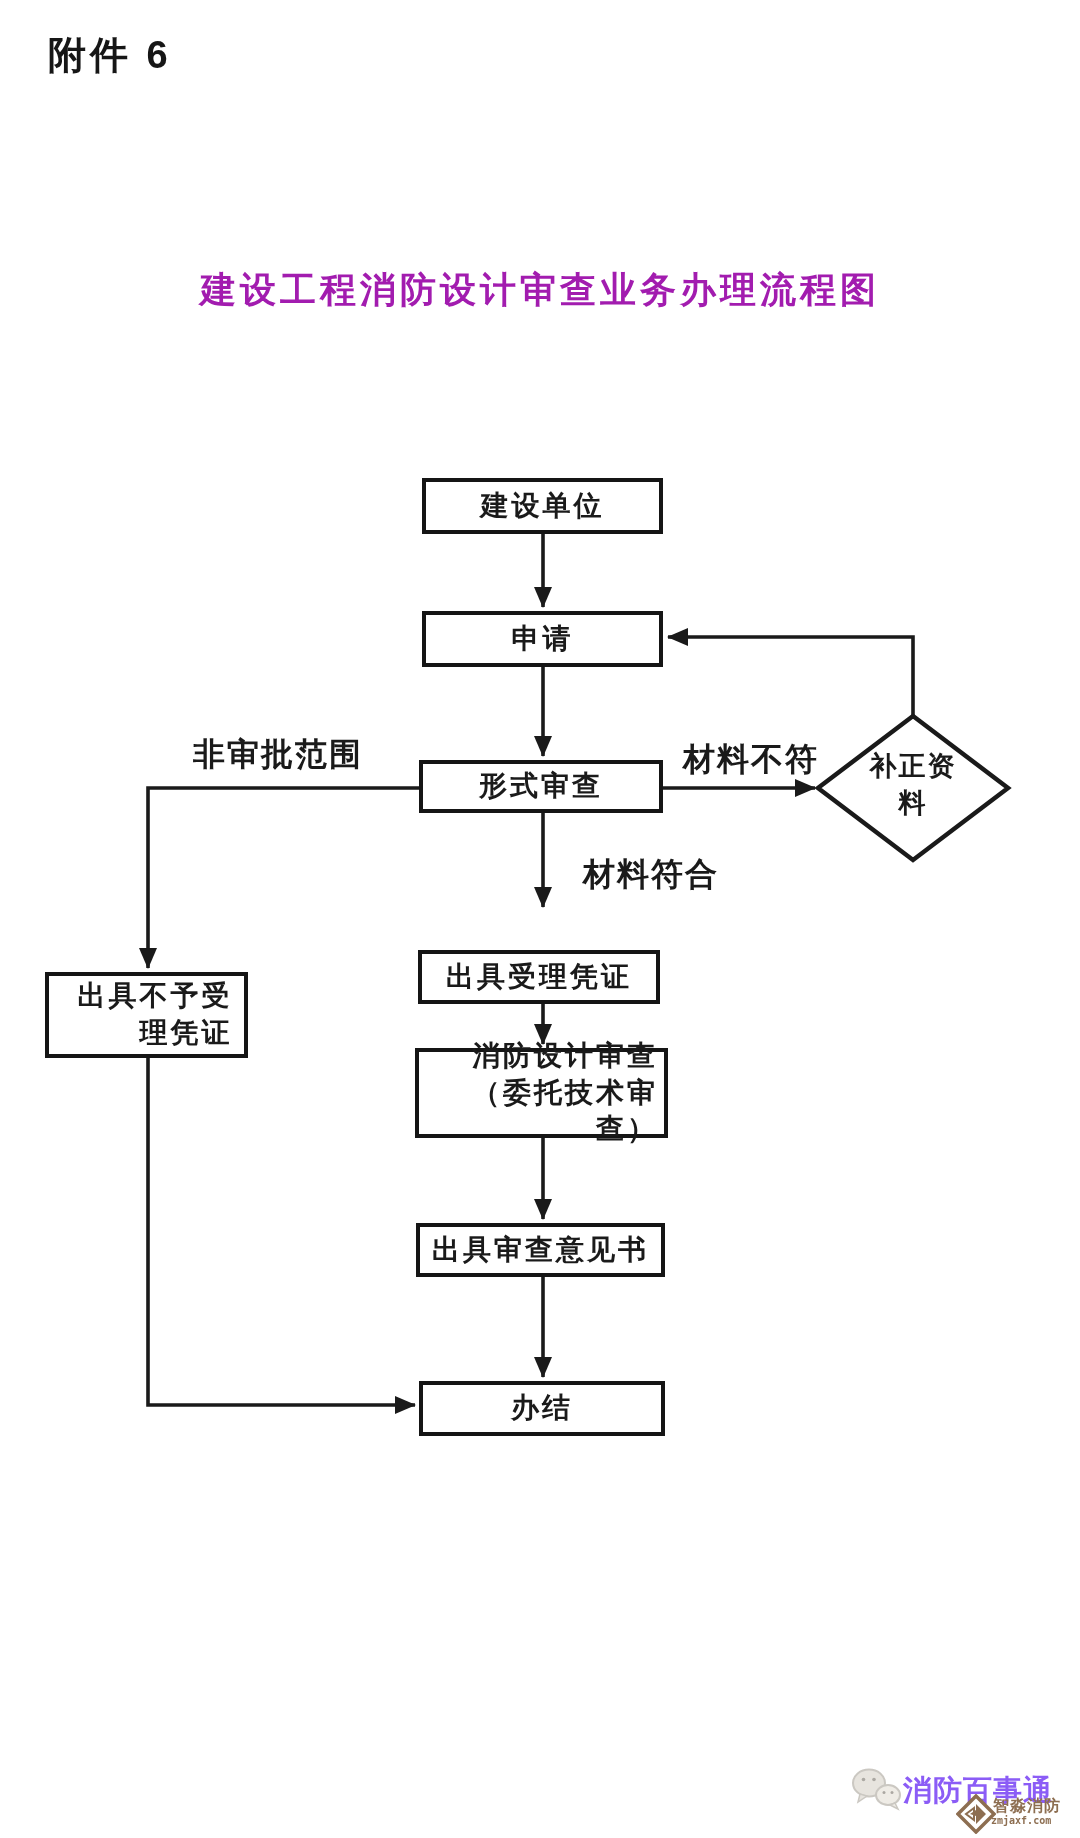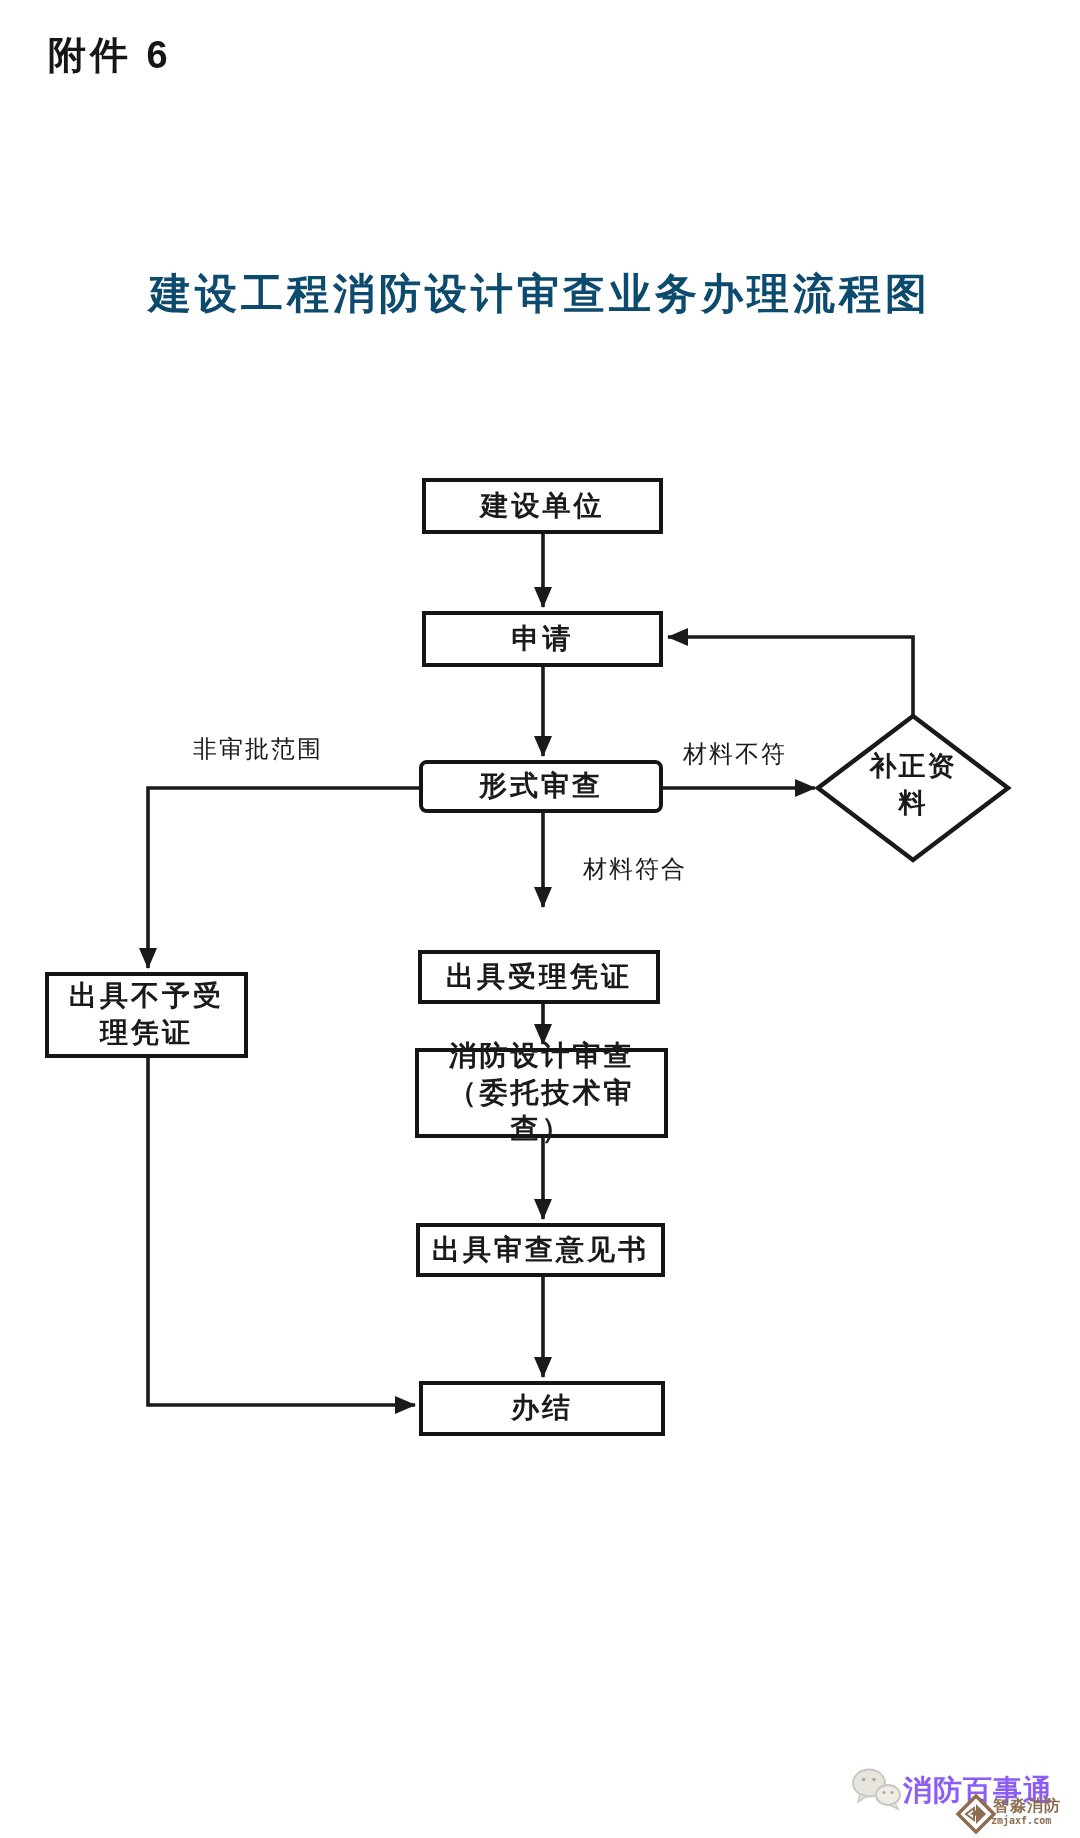--- a/index.html
+++ b/index.html
@@ -13,42 +13,42 @@
   }
   .attach{
     position:absolute;left:48px;top:30px;
     font-family:"Liberation Sans","DejaVu Sans",sans-serif;
     font-size:38px;font-weight:600;letter-spacing:4px;color:#161616;
   }
   .title{
     position:absolute;left:0;top:266px;width:1080px;
     text-align:center;
     font-family:"Liberation Sans","DejaVu Sans",sans-serif;
-    font-size:42px;font-weight:700;letter-spacing:4px;color:#0c4a6e;
+    font-size:36px;font-weight:700;letter-spacing:4px;color:#a21caf;
   }
   svg.wires{position:absolute;left:0;top:0;}
   .node{
     position:absolute;
     box-sizing:border-box;
     border:4px solid #151515;
     background:#ffffff;
     display:flex;align-items:center;justify-content:center;
     text-align:center;
     font-size:28px;font-weight:700;letter-spacing:3px;
     line-height:1.32;
   }
-  .node .inner{display:block;}
+  .node .inner{display:block;text-align:right;}
   .diamond-label{
     position:absolute;left:869px;top:748px;width:88px;
     text-align:center;font-size:27px;font-weight:700;letter-spacing:2px;
     line-height:1.38;
   }
   .edge-label{
     position:absolute;
-    font-size:24px;font-weight:400;letter-spacing:2px;
+    font-size:32px;font-weight:700;letter-spacing:2px;
     white-space:nowrap;
   }
   .lbl-scope{left:193px;top:733px;}
   .lbl-mismatch{left:683px;top:738px;}
   .lbl-conform{left:583px;top:853px;}
   
   .wm-brand{
     position:absolute;left:903px;top:1771px;
     font-family:"Liberation Sans","DejaVu Sans",sans-serif;
     font-size:29px;font-weight:600;letter-spacing:1px;
@@ -98,21 +98,21 @@
   </svg>
 
   <div class="node" style="left:422px;top:478px;width:241px;height:56px;">
     <span class="inner">建设单位</span>
   </div>
 
   <div class="node" style="left:422px;top:611px;width:241px;height:56px;">
     <span class="inner">申请</span>
   </div>
 
-  <div class="node" style="left:419px;top:760px;width:244px;height:53px;border-radius:8px;">
+  <div class="node" style="left:419px;top:760px;width:244px;height:53px;">
     <span class="inner">形式审查</span>
   </div>
 
   <div class="node" style="left:418px;top:950px;width:242px;height:54px;">
     <span class="inner">出具受理凭证</span>
   </div>
 
   <div class="node" style="left:415px;top:1048px;width:253px;height:90px;padding:0 6px;">
     <span class="inner" style="width:234px;">消防设计审查（委托技术审查）</span>
   </div>

